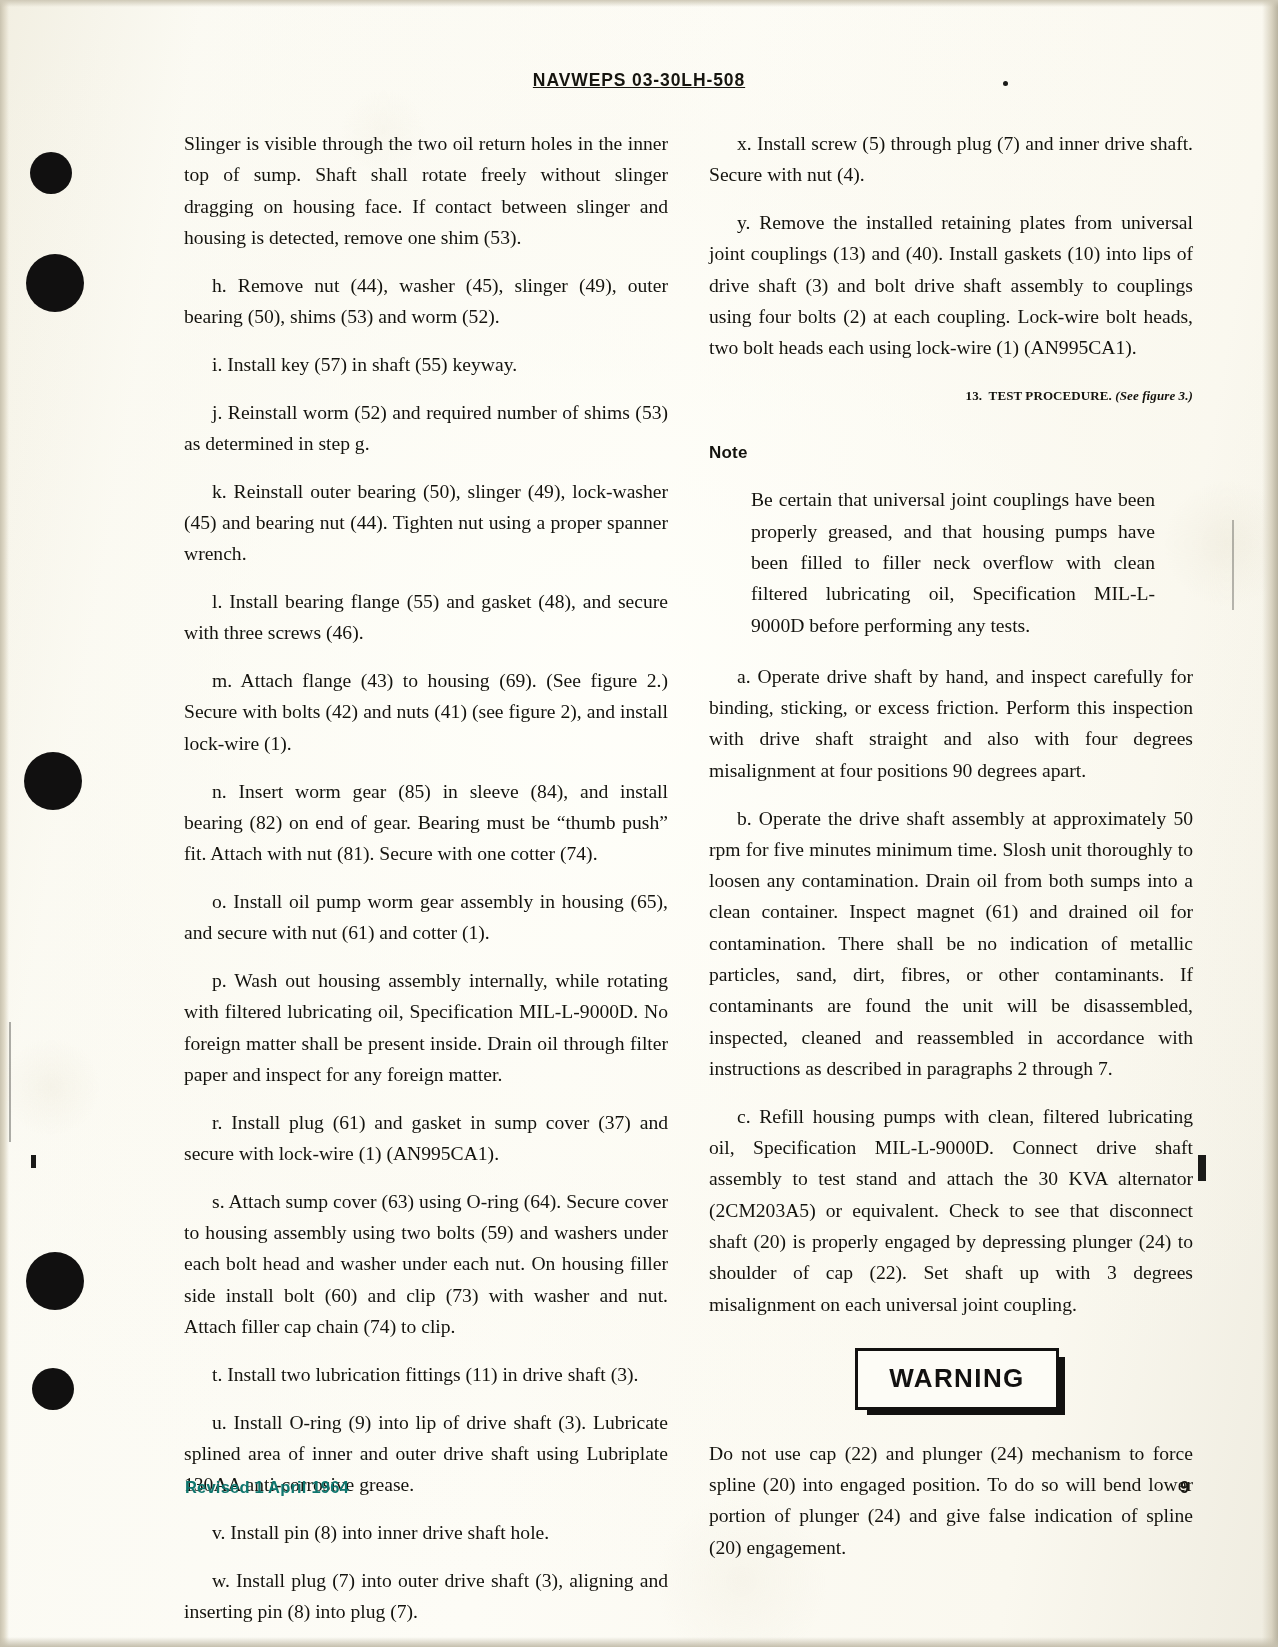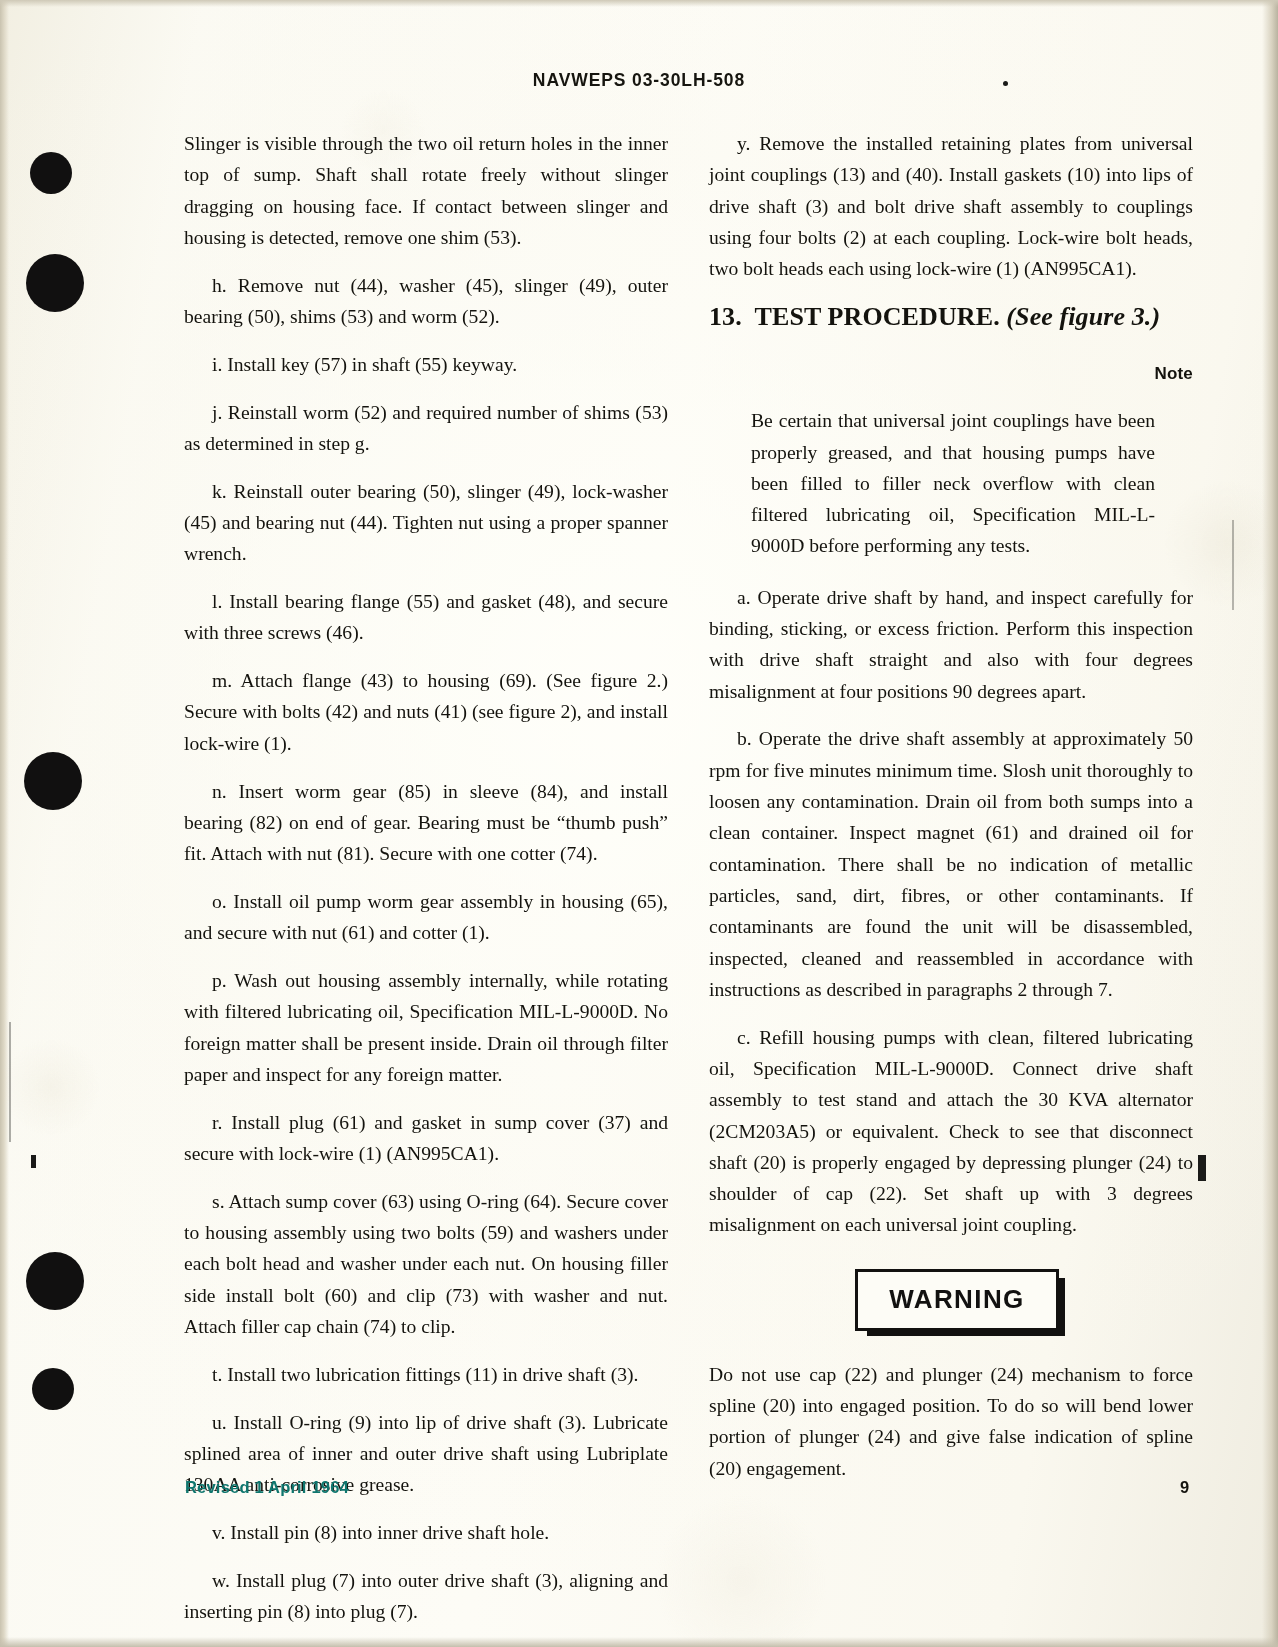--- a/index.html
+++ b/index.html
@@ -38,39 +38,39 @@
   .punch{position:absolute;border-radius:50%;background:#111010;}
 
   
   .artifact{position:absolute;background:#1a1a18;}
 
   
   #content{position:absolute;left:0;top:0;width:1278px;height:1647px;}
 
   #running-head{position:absolute;left:0;top:70px;width:1278px;text-align:center;
      font-family:"Liberation Sans",sans-serif;font-weight:bold;
-     font-size:17.5px;letter-spacing:.9px;color:#16150f;}
+     font-size:17.5px;letter-spacing:.9px;color:#16150f;text-decoration:underline;}
 
   .col{position:absolute;top:128px;width:484px;
      font-size:19.6px;line-height:31.3px;color:#14130e;
      text-align:justify;text-justify:inter-word;
      -webkit-hyphens:none;hyphens:none;}
   #col-left{left:184px;}
   #col-right{left:709px;}
 
   .col p{margin:0 0 16.5px 0;}
   .col p.ind{text-indent:28px;}
   .col p.noind{text-indent:0;}
   .col p.tight{margin-bottom:13px;}
 
-  h2.section{margin:14px 0 0 0;font-size:26px;font-weight:bold;
-     line-height:31px;text-align:left;letter-spacing:.1px;}
+  h2.section{margin:14px 0 0 0;font-size:13px;font-weight:bold;
+     line-height:31px;text-align:right;letter-spacing:.1px;}
   h2.section .ital{font-style:italic;font-weight:bold;}
 
-  .note-head{margin:26px 0 12px 0;text-align:right;
+  .note-head{margin:26px 0 12px 0;text-align:left;
      font-family:"Liberation Sans",sans-serif;font-weight:bold;
      font-size:17px;letter-spacing:.2px;}
   .note-body{margin:16px 0 20px 0;padding:0 38px 0 42px;
      font-size:19.6px;line-height:31.3px;text-align:justify;}
 
   
   .warning-wrap{position:relative;margin:26px 0 26px 0;height:66px;}
   .warn-shadow{position:absolute;left:158px;top:11px;width:198px;height:58px;background:#121110;}
   .warn-box{position:absolute;left:146px;top:2px;width:198px;height:56px;
      background:#fdfcf6;border:3.5px solid #121110;
@@ -123,20 +123,21 @@
       <p class="ind">p. Wash out housing assembly internally, while rotating with filtered lubricating oil, Specification MIL-L-9000D. No foreign matter shall be present inside. Drain oil through filter paper and inspect for any foreign matter.</p>
       <p class="ind">r. Install plug (61) and gasket in sump cover (37) and secure with lock-wire (1) (AN995CA1).</p>
       <p class="ind">s. Attach sump cover (63) using O-ring (64). Secure cover to housing assembly using two bolts (59) and washers under each bolt head and washer under each nut. On housing filler side install bolt (60) and clip (73) with washer and nut. Attach filler cap chain (74) to clip.</p>
       <p class="ind">t. Install two lubrication fittings (11) in drive shaft (3).</p>
       <p class="ind">u. Install O-ring (9) into lip of drive shaft (3). Lubricate splined area of inner and outer drive shaft using Lubriplate 130AA anti-corrosive grease.</p>
       <p class="ind">v. Install pin (8) into inner drive shaft hole.</p>
       <p class="ind tight">w. Install plug (7) into outer drive shaft (3), aligning and inserting pin (8) into plug (7).</p>
     </div>
 
     <div class="col" id="col-right">
+      <p class="ind">x. Install screw (5) through plug (7) and inner drive shaft. Secure with nut (4).</p>
       <p class="ind">y. Remove the installed retaining plates from universal joint couplings (13) and (40). Install gaskets (10) into lips of drive shaft (3) and bolt drive shaft assembly to couplings using four bolts (2) at each coupling. Lock-wire bolt heads, two bolt heads each using lock-wire (1) (AN995CA1).</p>
 
       <h2 class="section">
         <span>13.</span>&nbsp;
         <span>TEST PROCEDURE.</span>
         <span class="ital">(See figure 3.)</span>
       </h2>
 
       <div class="note-head">Note</div>
       <div class="note-body">Be certain that universal joint couplings have been properly greased, and that housing pumps have been filled to filler neck overflow with clean filtered lubricating oil, Specification MIL-L-9000D before performing any tests.</div>

